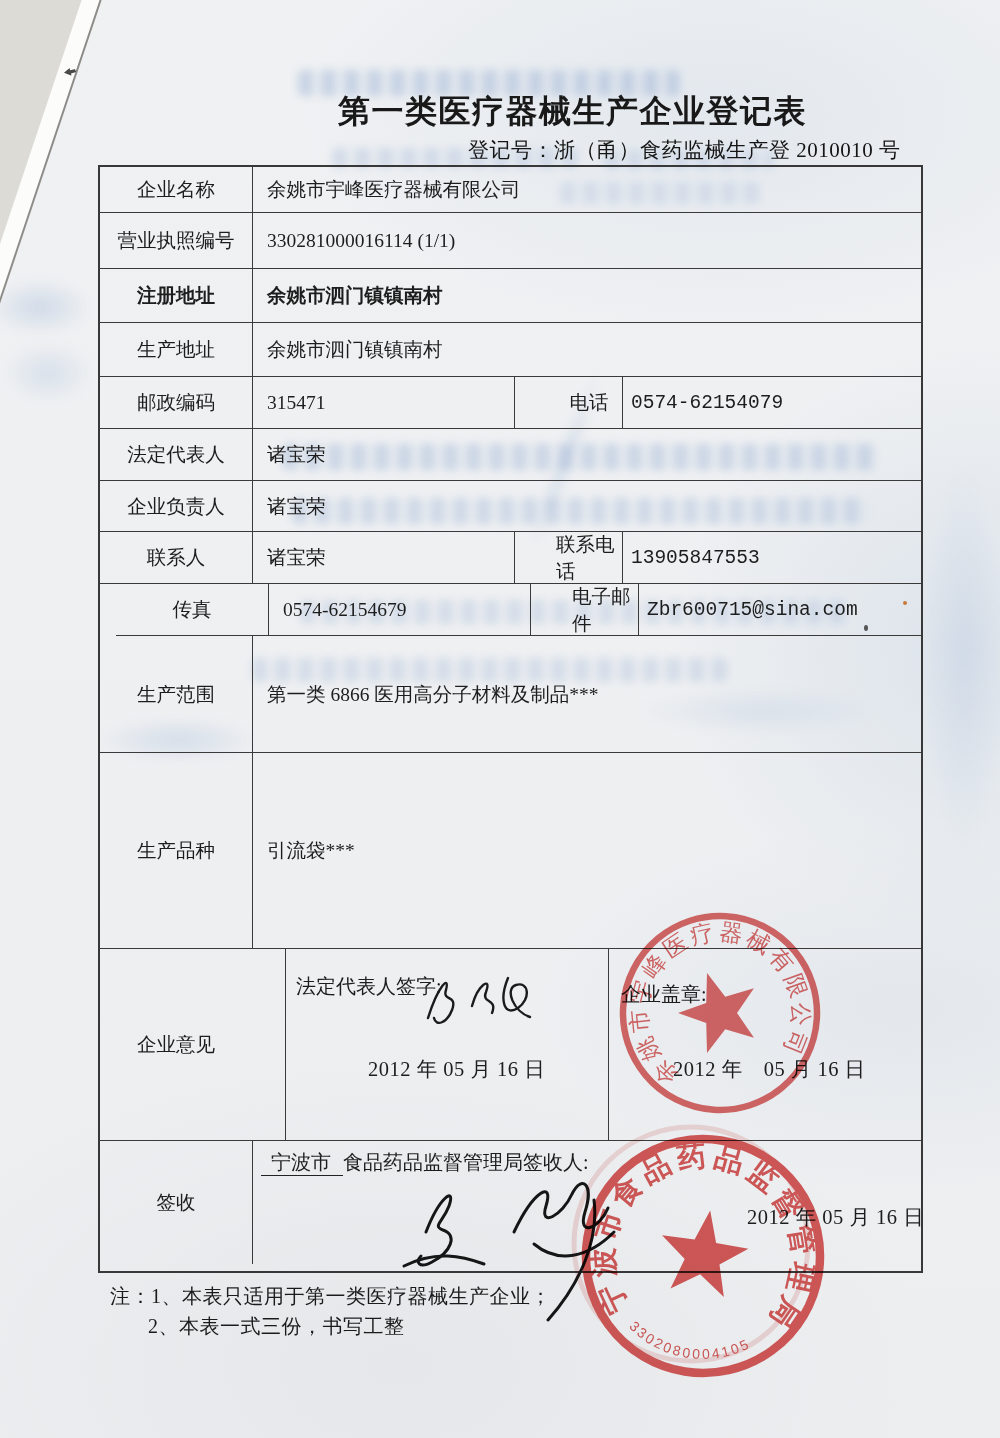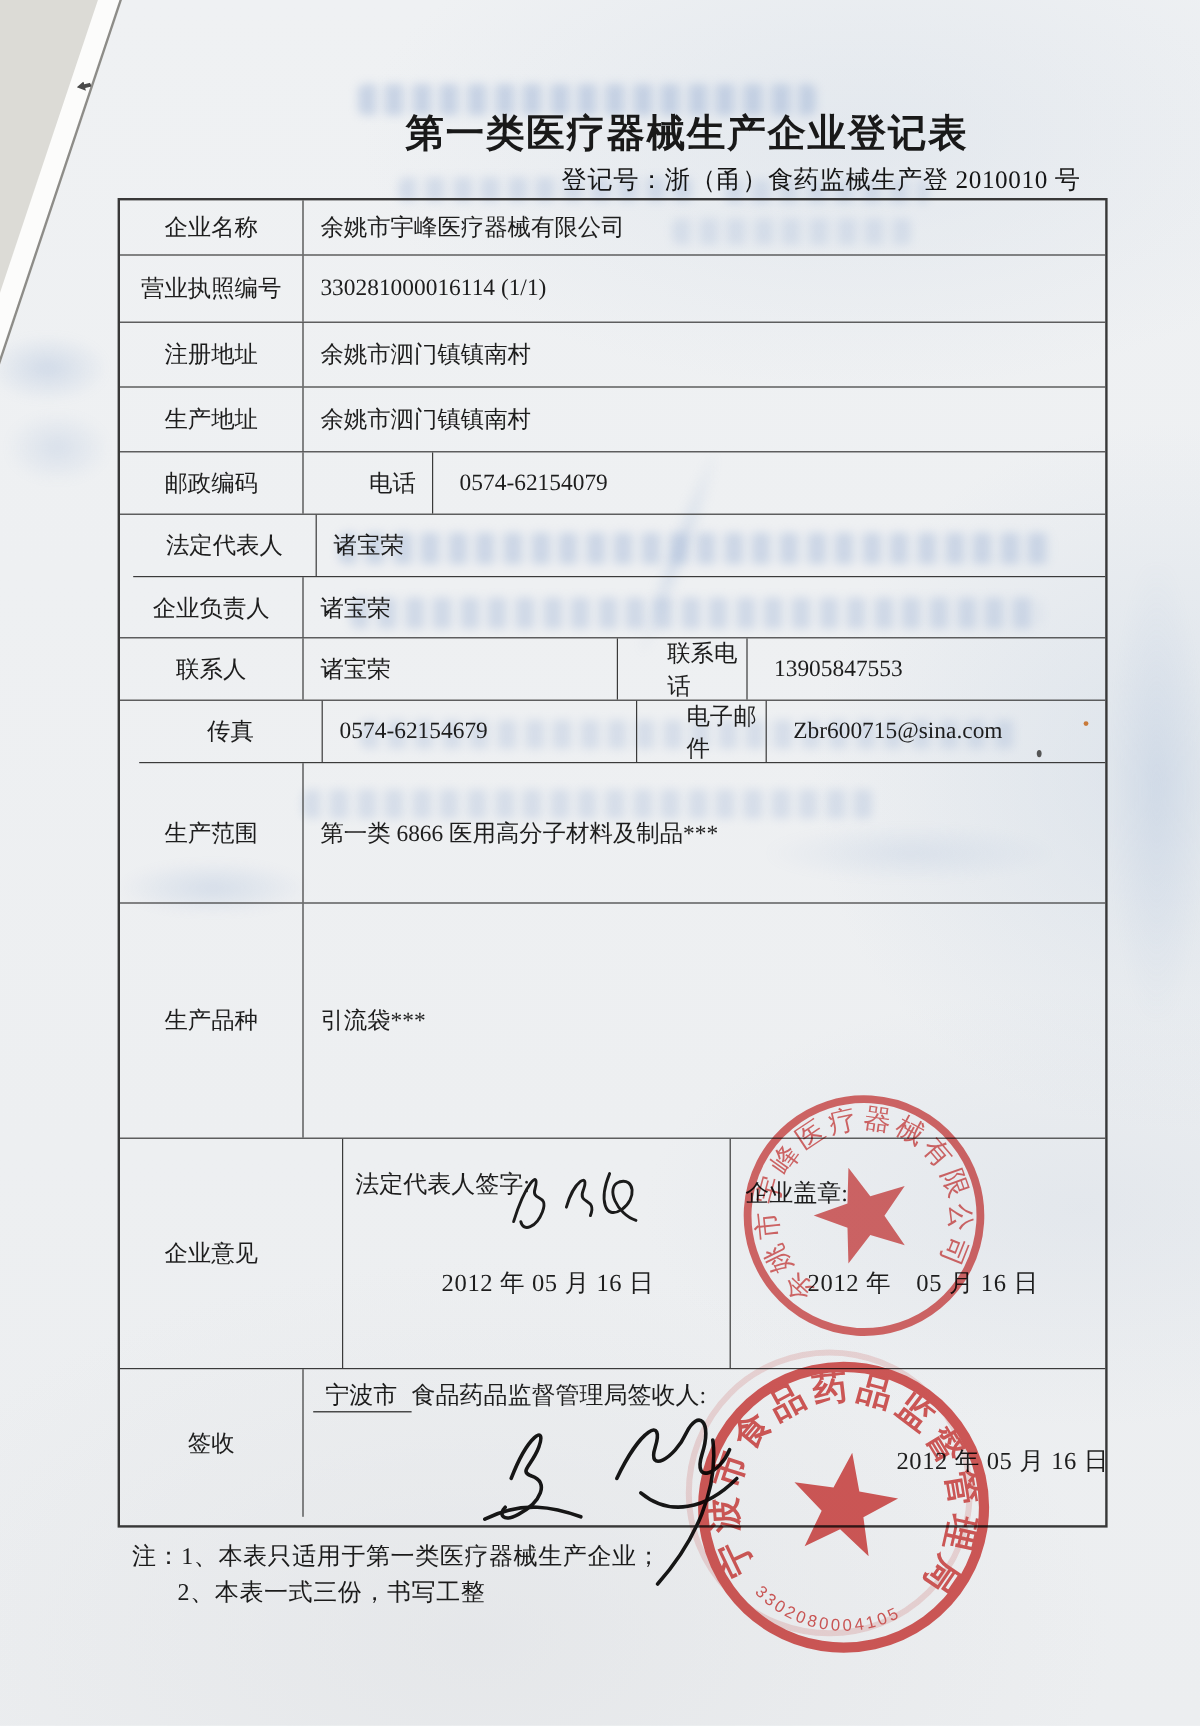--- a/index.html
+++ b/index.html
@@ -35,21 +35,21 @@
   .form-table{left:98px;top:165px;width:825px;height:1108px;z-index:4;
     border:2px solid #383838;box-sizing:border-box;font-size:19.5px;}
   .row{display:flex;box-sizing:border-box;border-bottom:1.5px solid #3a3a3a;}
   .row:last-child{border-bottom:none;}
   .cell{box-sizing:border-box;display:flex;align-items:center;position:relative;}
   .cell+.cell{border-left:1.5px solid #3a3a3a;}
   .c-label{flex:0 0 152px;justify-content:center;text-align:center;}
   .c-value{flex:1;padding-left:14px;}
   .row.double .c-value{flex:0 0 262px;}
   .c-label2{flex:0 0 108px;justify-content:center;padding-left:41px;}
-  .c-value2{flex:1;padding-left:22px;}
+  .c-value2{flex:1;padding-left:8px;font-family:Liberation Mono, monospace;}
   .c-big{align-items:flex-start;}
   .op-left{flex:0 0 323px;margin-left:33px;}
   .op-right{flex:1;}
   .in-cell{position:absolute;white-space:nowrap;}
   .sig-label{font-size:20px;}
   .date-text{font-size:20.5px;letter-spacing:.5px;}
   .uline{border-bottom:1.5px solid #222;padding:0 12px 2px 10px;}
   
   .note-line{z-index:4;font-size:20px;color:#1b1b1b;letter-spacing:.5px;white-space:nowrap;}
   
@@ -89,37 +89,38 @@
   <div class="row" style="height:46px;">
     <div class="cell c-label">企业名称</div>
     <div class="cell c-value">余姚市宇峰医疗器械有限公司</div>
   </div>
 
   <div class="row" style="height:56px;">
     <div class="cell c-label">营业执照编号</div>
     <div class="cell c-value">330281000016114 (1/1)</div>
   </div>
 
-  <div class="row" style="height:54px;">
+  <div class="row" style="height:54px;font-weight:bold;">
     <div class="cell c-label">注册地址</div>
     <div class="cell c-value">余姚市泗门镇镇南村</div>
   </div>
 
   <div class="row" style="height:54px;">
     <div class="cell c-label">生产地址</div>
     <div class="cell c-value">余姚市泗门镇镇南村</div>
   </div>
 
   <div class="row double" style="height:52px;">
     <div class="cell c-label">邮政编码</div>
+    <div class="cell c-value">315471</div>
     <div class="cell c-label2">电话</div>
     <div class="cell c-value2">0574-62154079</div>
   </div>
 
-  <div class="row" style="height:52px;margin-left:11px;">
+  <div class="row" style="height:52px;">
     <div class="cell c-label">法定代表人</div>
     <div class="cell c-value">诸宝荣</div>
   </div>
 
   <div class="row" style="height:51px;">
     <div class="cell c-label">企业负责人</div>
     <div class="cell c-value">诸宝荣</div>
   </div>
 
   <div class="row double" style="height:52px;">

